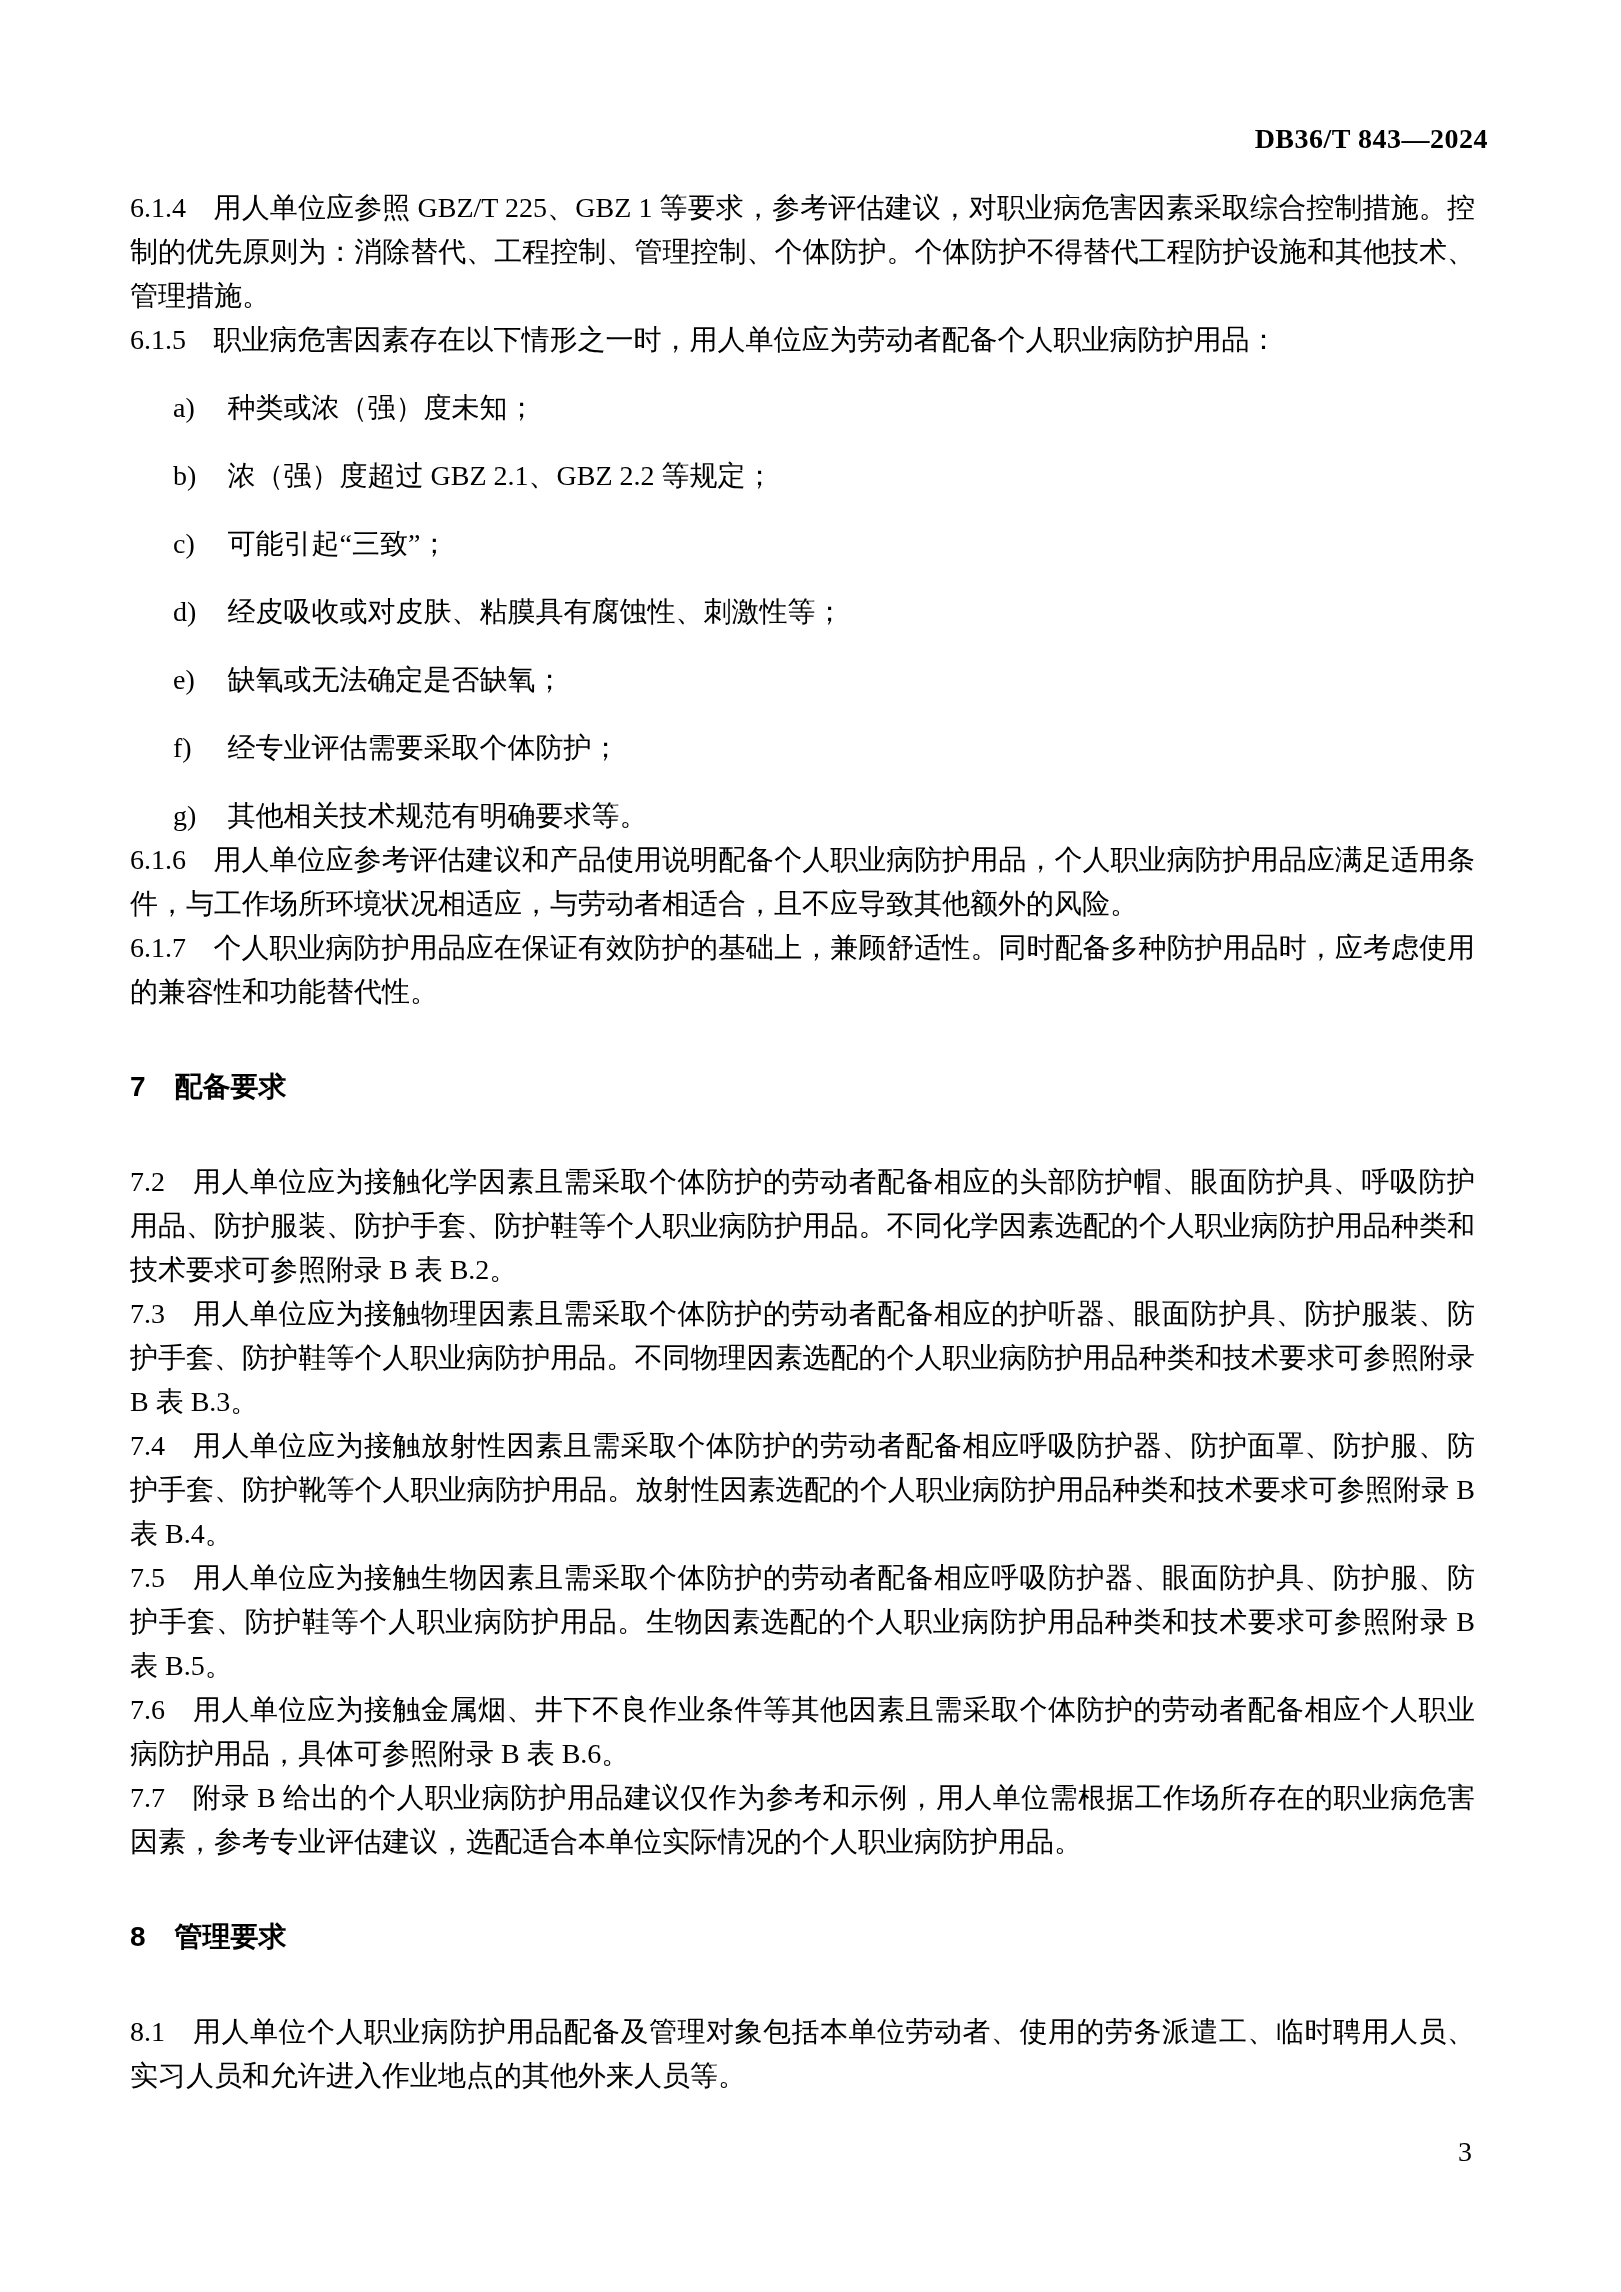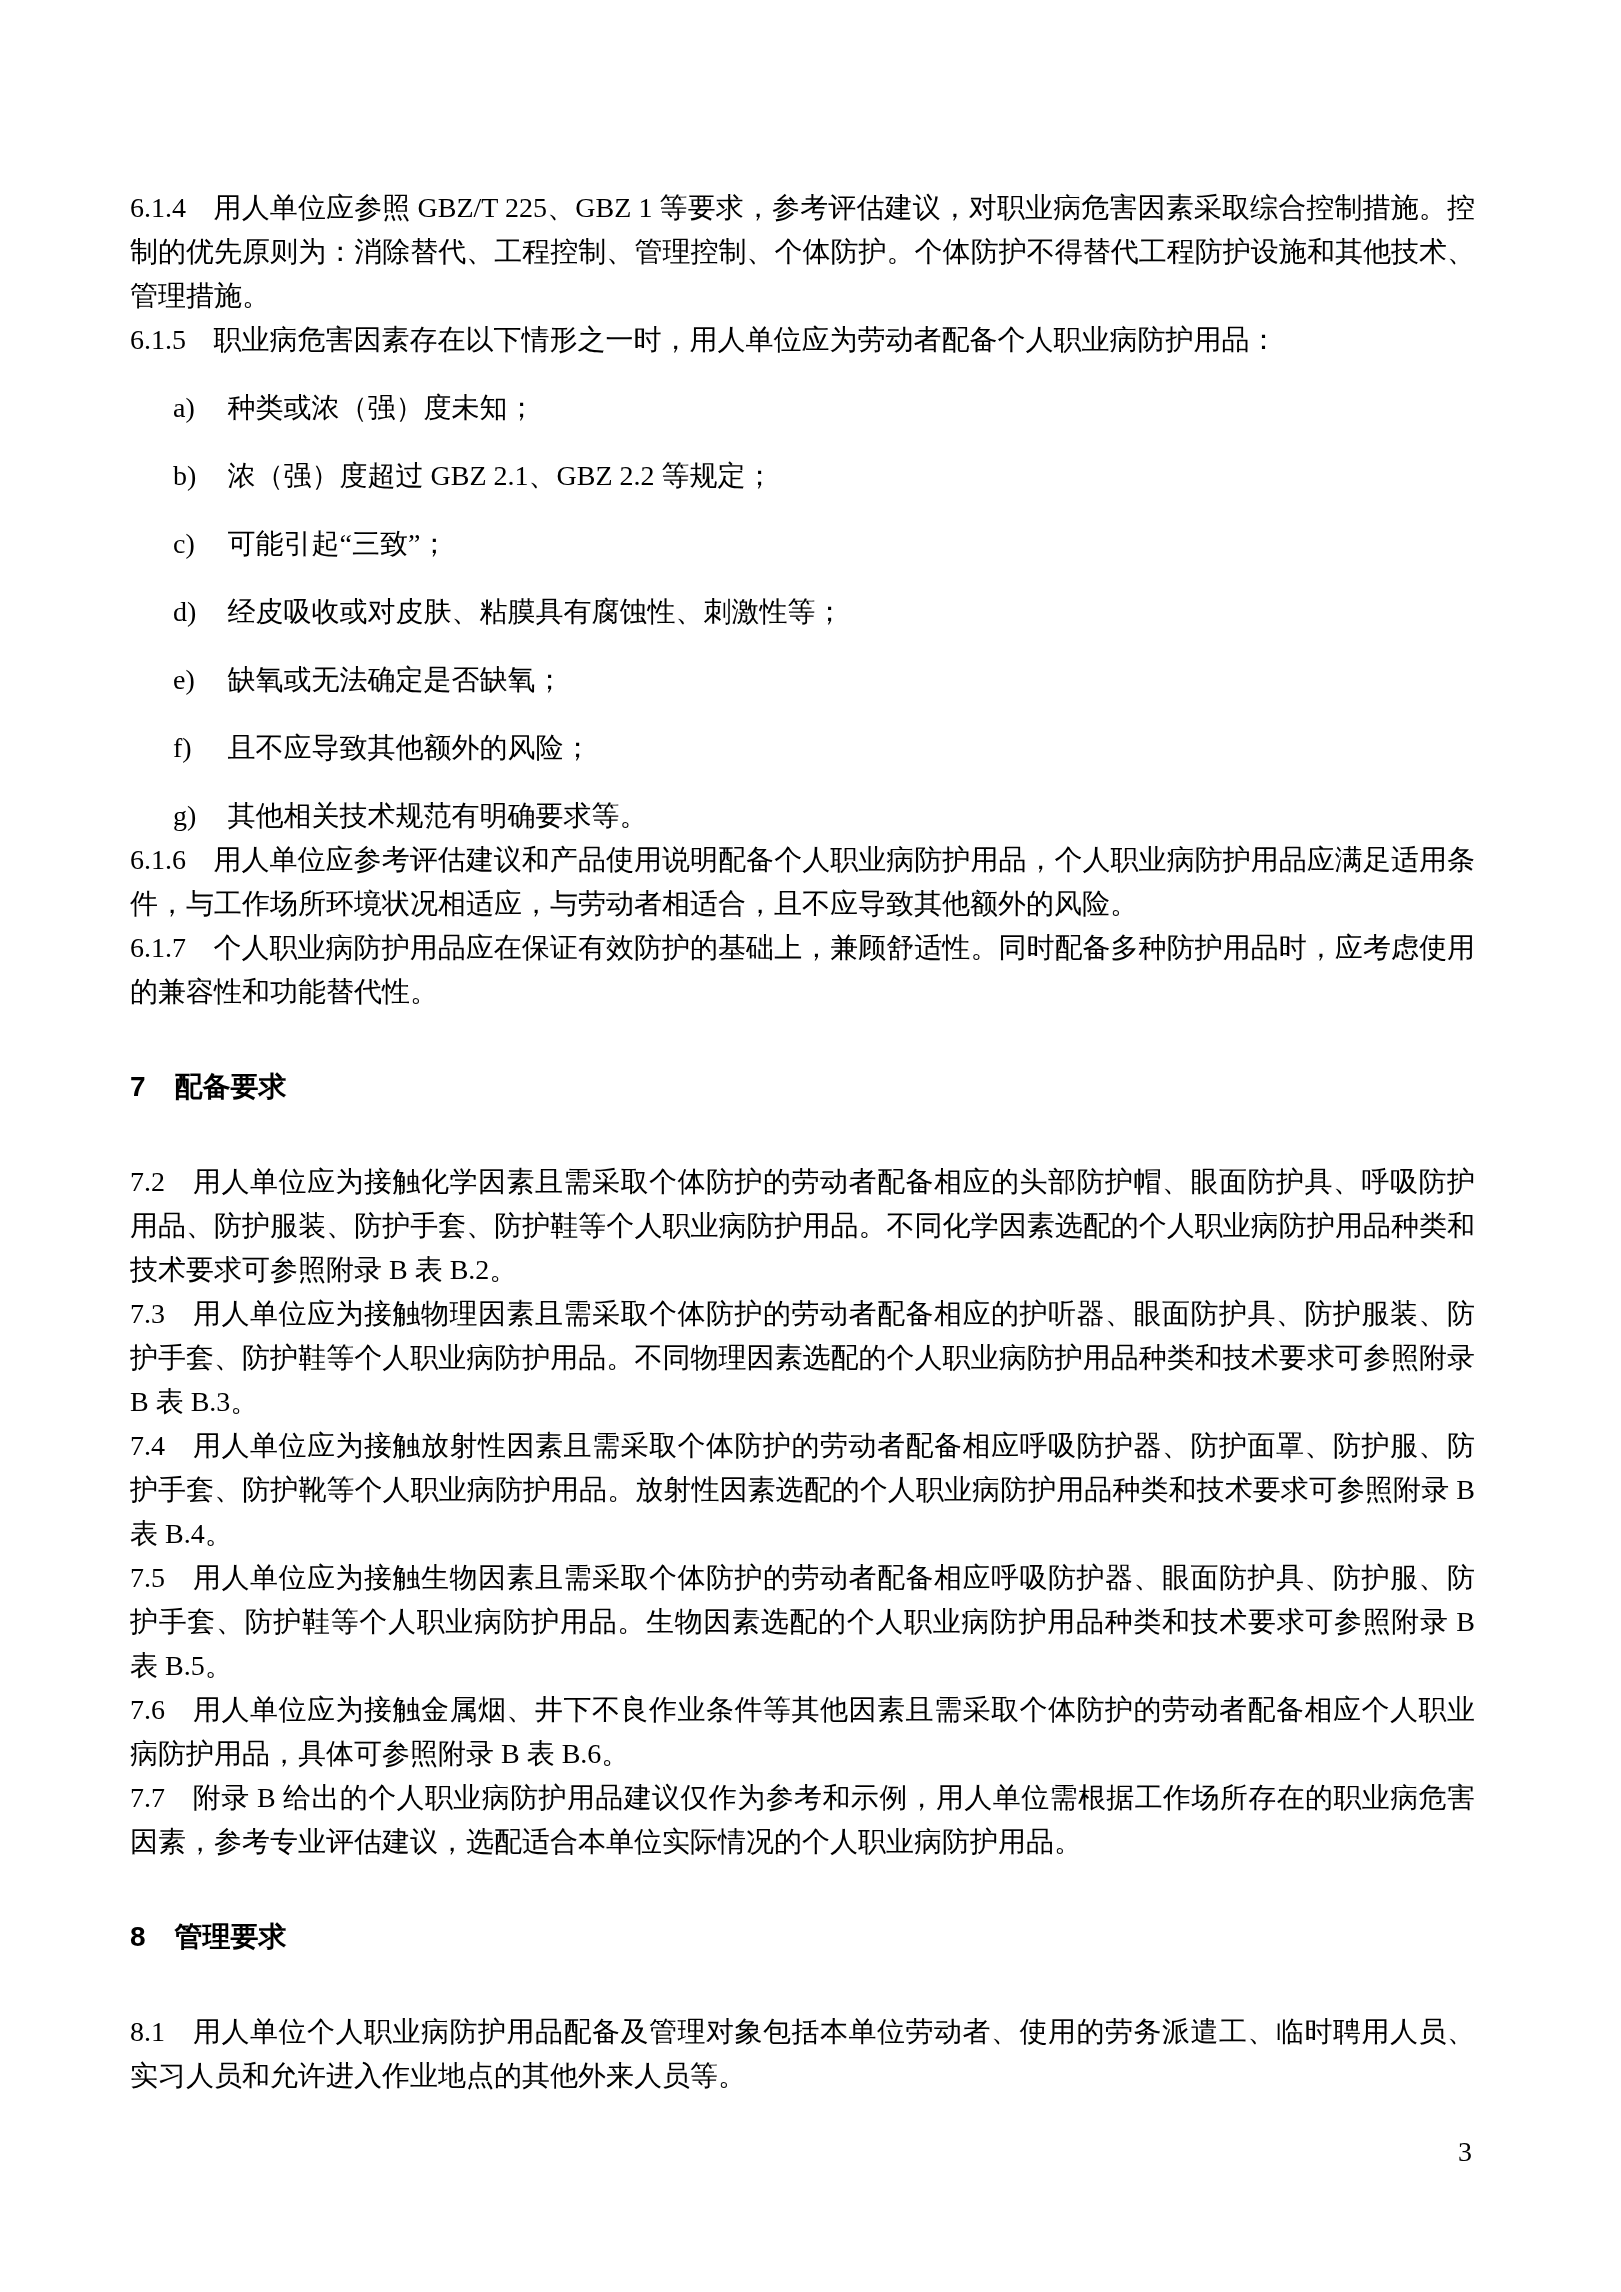--- a/index.html
+++ b/index.html
@@ -73,31 +73,34 @@
     right: 149px;
     bottom: 125px;
     font-size: 28px;
   }
 </style>
 </head>
 <body>
 
 <div class="page">
 
+  <div class="page-header">
+    <span>DB36/T 843—2024</span>
+  </div>
 
   <main class="doc-body" id="doc-body">
       <p class="clause"><span class="c-num">6.1.4</span><span class="c-text">用人单位应参照 GBZ/T 225、GBZ 1 等要求，参考评估建议，对职业病危害因素采取综合控制措施。控制的优先原则为：消除替代、工程控制、管理控制、个体防护。个体防护不得替代工程防护设施和其他技术、管理措施。</span></p>
       <p class="clause"><span class="c-num">6.1.5</span><span class="c-text">职业病危害因素存在以下情形之一时，用人单位应为劳动者配备个人职业病防护用品：</span></p>
       <div class="list">
         <div class="list-item"><span class="li-marker">a)</span><span class="li-text">种类或浓（强）度未知；</span></div>
         <div class="list-item"><span class="li-marker">b)</span><span class="li-text">浓（强）度超过 GBZ 2.1、GBZ 2.2 等规定；</span></div>
         <div class="list-item"><span class="li-marker">c)</span><span class="li-text">可能引起“三致”；</span></div>
         <div class="list-item"><span class="li-marker">d)</span><span class="li-text">经皮吸收或对皮肤、粘膜具有腐蚀性、刺激性等；</span></div>
         <div class="list-item"><span class="li-marker">e)</span><span class="li-text">缺氧或无法确定是否缺氧；</span></div>
-        <div class="list-item"><span class="li-marker">f)</span><span class="li-text">且不应导致其他额外的风险；</span></div>
+        <div class="list-item"><span class="li-marker">f)</span><span class="li-text">经专业评估需要采取个体防护；</span></div>
         <div class="list-item"><span class="li-marker">g)</span><span class="li-text">其他相关技术规范有明确要求等。</span></div>
       </div>
       <p class="clause"><span class="c-num">6.1.6</span><span class="c-text">用人单位应参考评估建议和产品使用说明配备个人职业病防护用品，个人职业病防护用品应满足适用条件，与工作场所环境状况相适应，与劳动者相适合，且不应导致其他额外的风险。</span></p>
       <p class="clause"><span class="c-num">6.1.7</span><span class="c-text">个人职业病防护用品应在保证有效防护的基础上，兼顾舒适性。同时配备多种防护用品时，应考虑使用的兼容性和功能替代性。</span></p>
       <h2 class="section-heading"><span class="h-num">7</span><span class="h-title">配备要求</span></h2>
       <p class="clause"><span class="c-num">7.2</span><span class="c-text">用人单位应为接触化学因素且需采取个体防护的劳动者配备相应的头部防护帽、眼面防护具、呼吸防护用品、防护服装、防护手套、防护鞋等个人职业病防护用品。不同化学因素选配的个人职业病防护用品种类和技术要求可参照附录 B 表 B.2。</span></p>
       <p class="clause"><span class="c-num">7.3</span><span class="c-text">用人单位应为接触物理因素且需采取个体防护的劳动者配备相应的护听器、眼面防护具、防护服装、防护手套、防护鞋等个人职业病防护用品。不同物理因素选配的个人职业病防护用品种类和技术要求可参照附录 B 表 B.3。</span></p>
       <p class="clause"><span class="c-num">7.4</span><span class="c-text">用人单位应为接触放射性因素且需采取个体防护的劳动者配备相应呼吸防护器、防护面罩、防护服、防护手套、防护靴等个人职业病防护用品。放射性因素选配的个人职业病防护用品种类和技术要求可参照附录 B 表 B.4。</span></p>
       <p class="clause"><span class="c-num">7.5</span><span class="c-text">用人单位应为接触生物因素且需采取个体防护的劳动者配备相应呼吸防护器、眼面防护具、防护服、防护手套、防护鞋等个人职业病防护用品。生物因素选配的个人职业病防护用品种类和技术要求可参照附录 B 表 B.5。</span></p>
       <p class="clause"><span class="c-num">7.6</span><span class="c-text">用人单位应为接触金属烟、井下不良作业条件等其他因素且需采取个体防护的劳动者配备相应个人职业病防护用品，具体可参照附录 B 表 B.6。</span></p>

